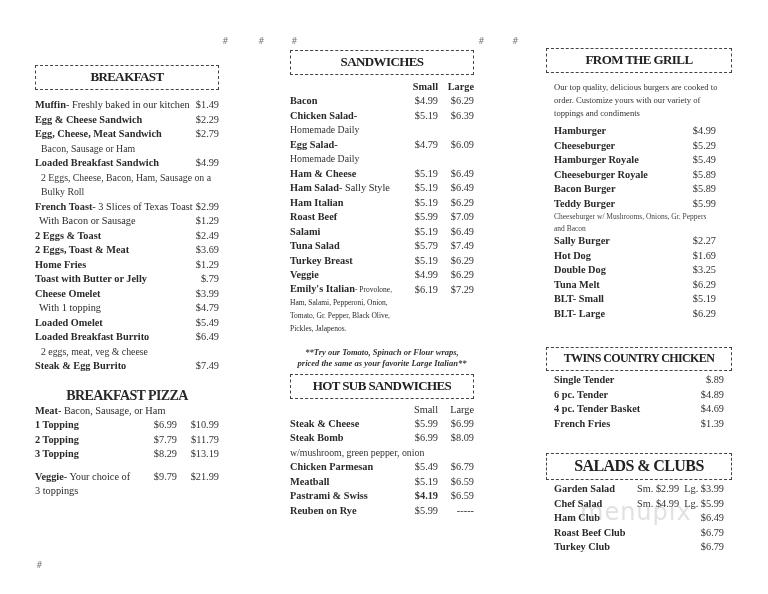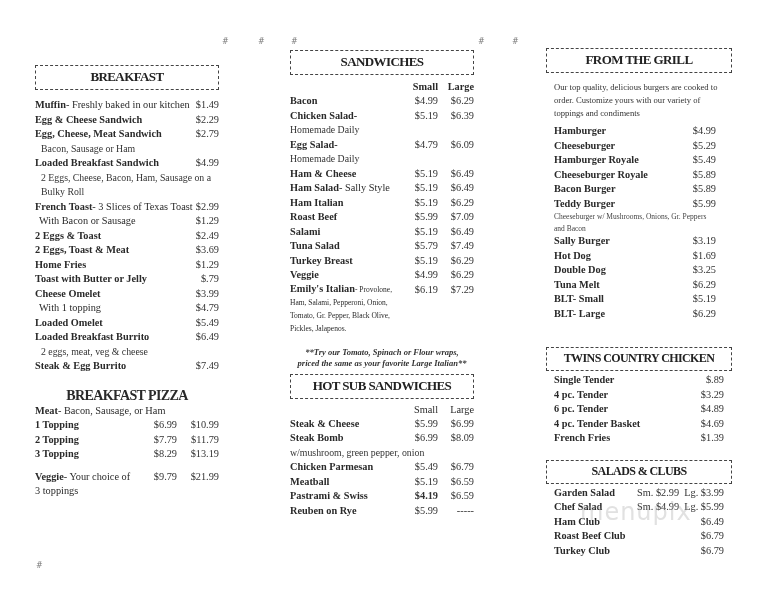--- a/index.html
+++ b/index.html
@@ -264,21 +264,21 @@
         <span class="n"><span>Bacon Burger</span></span>
         <span class="p">$5.89</span>
       </div>
       <div class="row">
         <span class="n"><span>Teddy Burger</span></span>
         <span class="p">$5.99</span>
       </div>
       <div class="small">Cheeseburger w/ Mushrooms, Onions, Gr. Peppers and Bacon</div>
       <div class="row">
         <span class="n"><span>Sally Burger</span></span>
-        <span class="p">$3.19</span>
+        <span class="p">$2.27</span>
       </div>
       <div class="row">
         <span class="n"><span>Hot Dog</span></span>
         <span class="p">$1.69</span>
       </div>
       <div class="row">
         <span class="n"><span>Double Dog</span></span>
         <span class="p">$3.25</span>
       </div>
       <div class="row">
@@ -295,38 +295,34 @@
       </div>
     </div>
 
   <div class="hdr" style="margin-top:26px;font-size:12px">TWINS COUNTRY CHICKEN</div>
   <div id="ck-list" style="margin:2px 0 0 8px;width:170px">
       <div class="row">
         <span class="n"><span>Single Tender</span></span>
         <span class="p">$.89</span>
       </div>
       <div class="row">
-        <span class="n"><span>4 pc. Tender</span></span>
-        <span class="p">$3.29</span>
-      </div>
-      <div class="row">
         <span class="n"><span>6 pc. Tender</span></span>
         <span class="p">$4.89</span>
       </div>
       <div class="row">
         <span class="n"><span>4 pc. Tender Basket</span></span>
         <span class="p">$4.69</span>
       </div>
       <div class="row">
         <span class="n"><span>French Fries</span></span>
         <span class="p">$1.39</span>
       </div>
     </div>
 
-  <div class="hdr" style="margin-top:14px;font-size:12px">SALADS &amp; CLUBS</div>
+  <div class="hdr" style="margin-top:22px;font-size:16px">SALADS &amp; CLUBS</div>
   <div id="sl-list" style="margin:2px 0 0 8px;width:170px">
       <div class="row">
         <span class="n"><span>Garden Salad</span></span>
         <span class="p" style="white-space: pre;">Sm. $2.99  Lg. $3.99</span>
       </div>
       <div class="row">
         <span class="n"><span>Chef Salad</span></span>
         <span class="p" style="white-space: pre;">Sm. $4.99  Lg. $5.99</span>
       </div>
       <div class="row">

